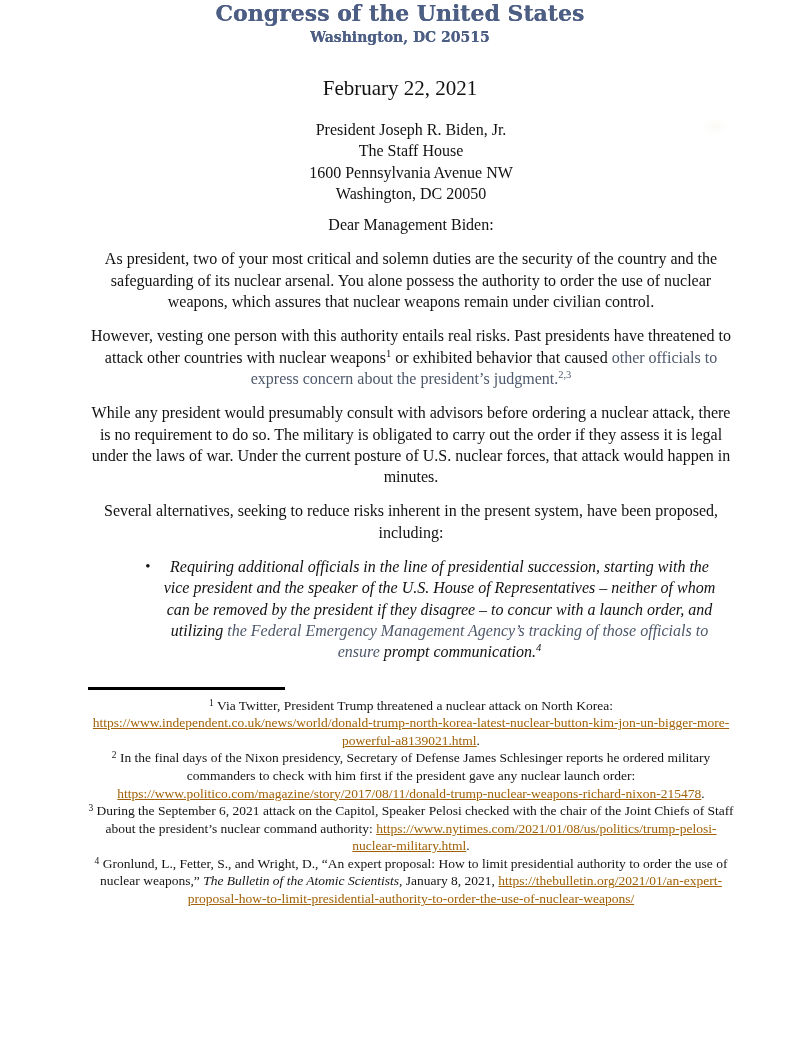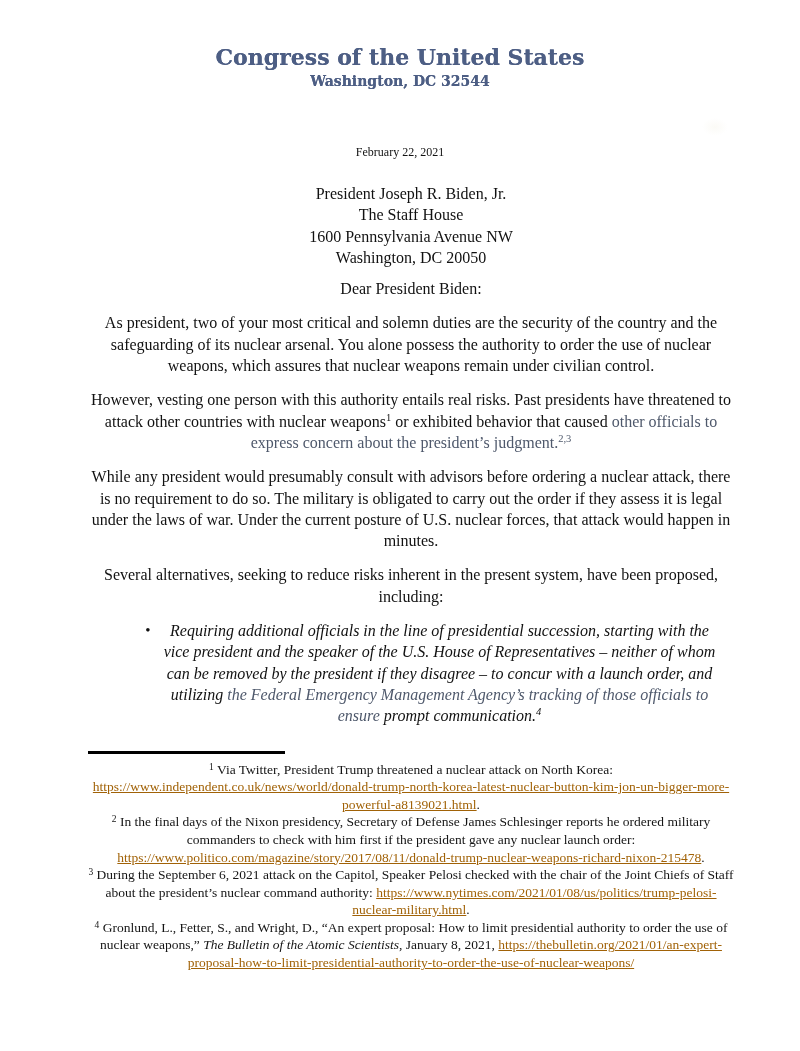--- a/index.html
+++ b/index.html
@@ -2,37 +2,36 @@
 <html><head>
 <meta charset="utf-8">
 <style>
   html,body{margin:0;padding:0;background:#e9e9e9;}
   .page{
     position:relative;
     width:800px;height:1051px;
     margin:0 auto;
     background:#ffffff;
     box-sizing:border-box;
-    padding-top:44px;
     font-family:"Liberation Serif","DejaVu Serif",serif;
     color:#111111;
     overflow:hidden;
   }
   .letterhead{text-align:center;color:#4d5e84;}
   .letterhead .lh1{
     font-family:"DejaVu Serif",serif;
     font-weight:bold;font-size:22px;letter-spacing:0px;line-height:26px;
     text-shadow:0 0 .5px #4d5e84;
   }
   .letterhead .lh2{
     font-family:"DejaVu Serif",serif;
     font-weight:bold;font-size:14px;line-height:18px;margin-top:2px;
     text-shadow:0 0 .5px #4d5e84;
   }
-  .date{text-align:center;font-size:12px;margin-top:52px;line-height:21px;}
+  .date{text-align:center;font-size:21px;margin-top:32px;line-height:21px;}
   .content{margin:20px 66px 0 88px;font-size:16px;line-height:21.3px;text-align:center;}
   .addr div{line-height:21.3px;}
   .addr{margin-bottom:10px;}
   .salutation{margin-bottom:13px;}
   p.body-par{margin:0 0 13px 0;}
   .muted{color:#4e586b;}
   sup.ref{font-size:10.5px;line-height:0;vertical-align:6px;}
   .bullet{display:flex;margin:0 0 10px 47px;}
   .bullet .dot{width:26px;font-size:15px;}
   .bullet .btxt{flex:1;padding-right:16px;font-style:italic;}
@@ -45,35 +44,35 @@
     background:radial-gradient(ellipse at center,#fbfaf6 0%,rgba(255,255,255,0) 70%);}
 </style>
 </head>
 <body>
 
 <div class="page">
   <div class="smudge"></div>
 
   <header class="letterhead">
     <div class="lh1">Congress of the United States</div>
-    <div class="lh2">Washington, DC 32544</div>
+    <div class="lh2">Washington, DC 20515</div>
   </header>
 
   <div class="date">February 22, 2021</div>
 
   <div class="content">
 
     <div class="addr">
       <div>President Joseph R. Biden, Jr.</div>
       <div>The Staff House</div>
       <div>1600 Pennsylvania Avenue NW</div>
       <div>Washington, DC 20050</div>
     </div>
 
-    <div class="salutation">Dear President Biden:</div>
+    <div class="salutation">Dear Management Biden:</div>
 
 
     <p class="body-par">As president, two of your most critical and solemn duties are the security of the country and the safeguarding of its nuclear arsenal. You alone possess the authority to order the use of nuclear weapons, which assures that nuclear weapons remain under civilian control.</p>
 
     <p class="body-par"><span>However, vesting one person with this authority entails real risks. Past presidents have threatened to attack other countries with nuclear weapons</span><sup class="ref">1</sup><span> or exhibited behavior that caused </span><span class="muted">other officials to express concern about the president’s judgment.</span><sup class="ref muted">2,3</sup></p>
 
     <p class="body-par">While any president would presumably consult with advisors before ordering a nuclear attack, there is no requirement to do so. The military is obligated to carry out the order if they assess it is legal under the laws of war. Under the current posture of U.S. nuclear forces, that attack would happen in minutes.</p>
 
     <p class="body-par">Several alternatives, seeking to reduce risks inherent in the present system, have been proposed, including:</p>
 

